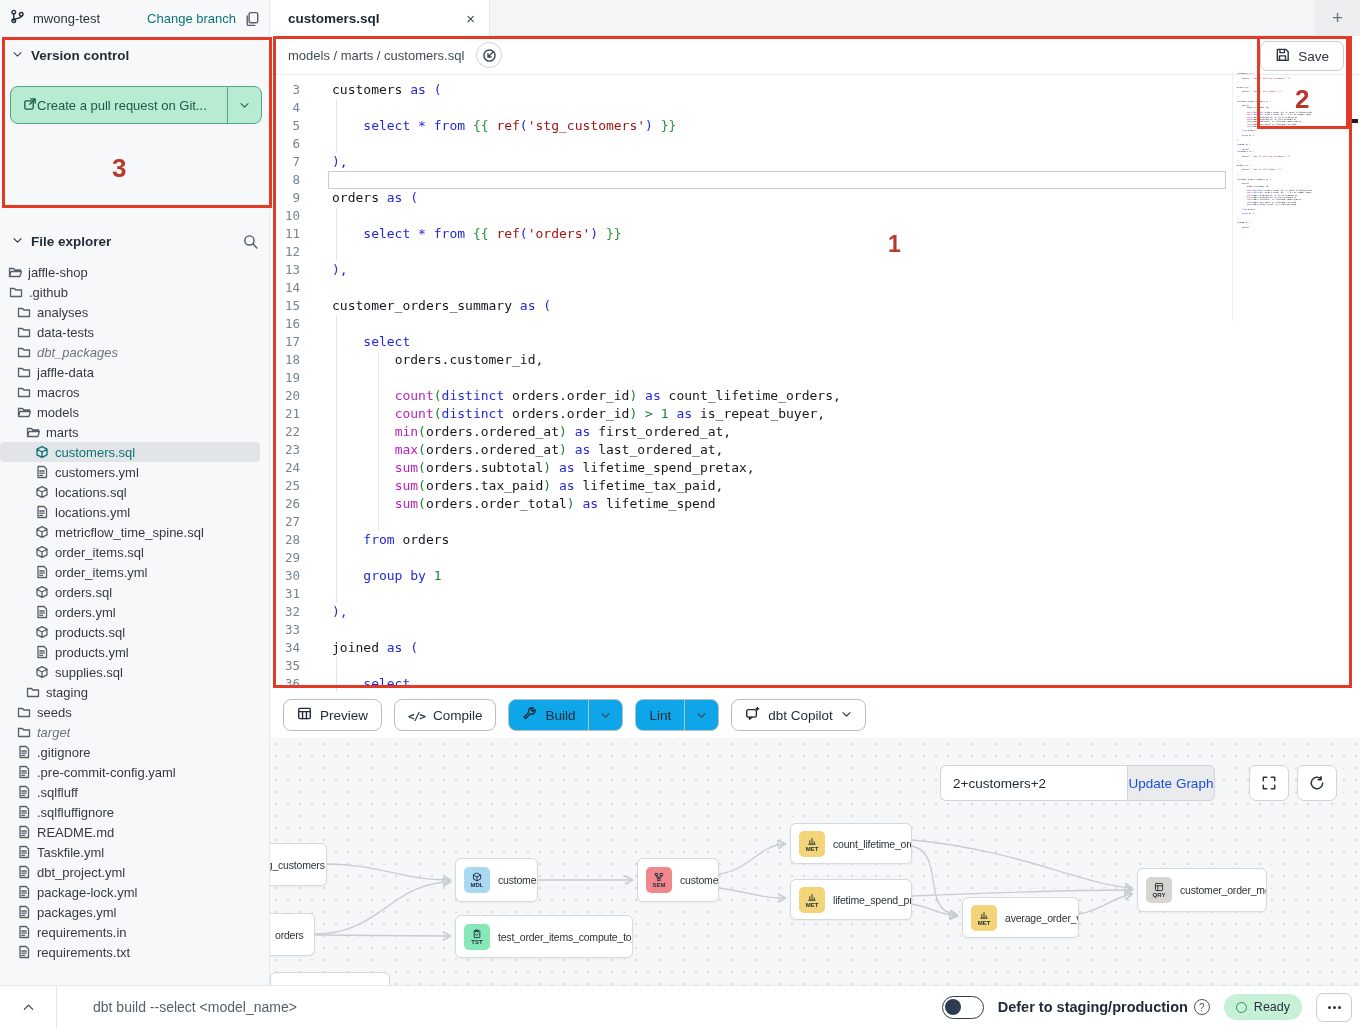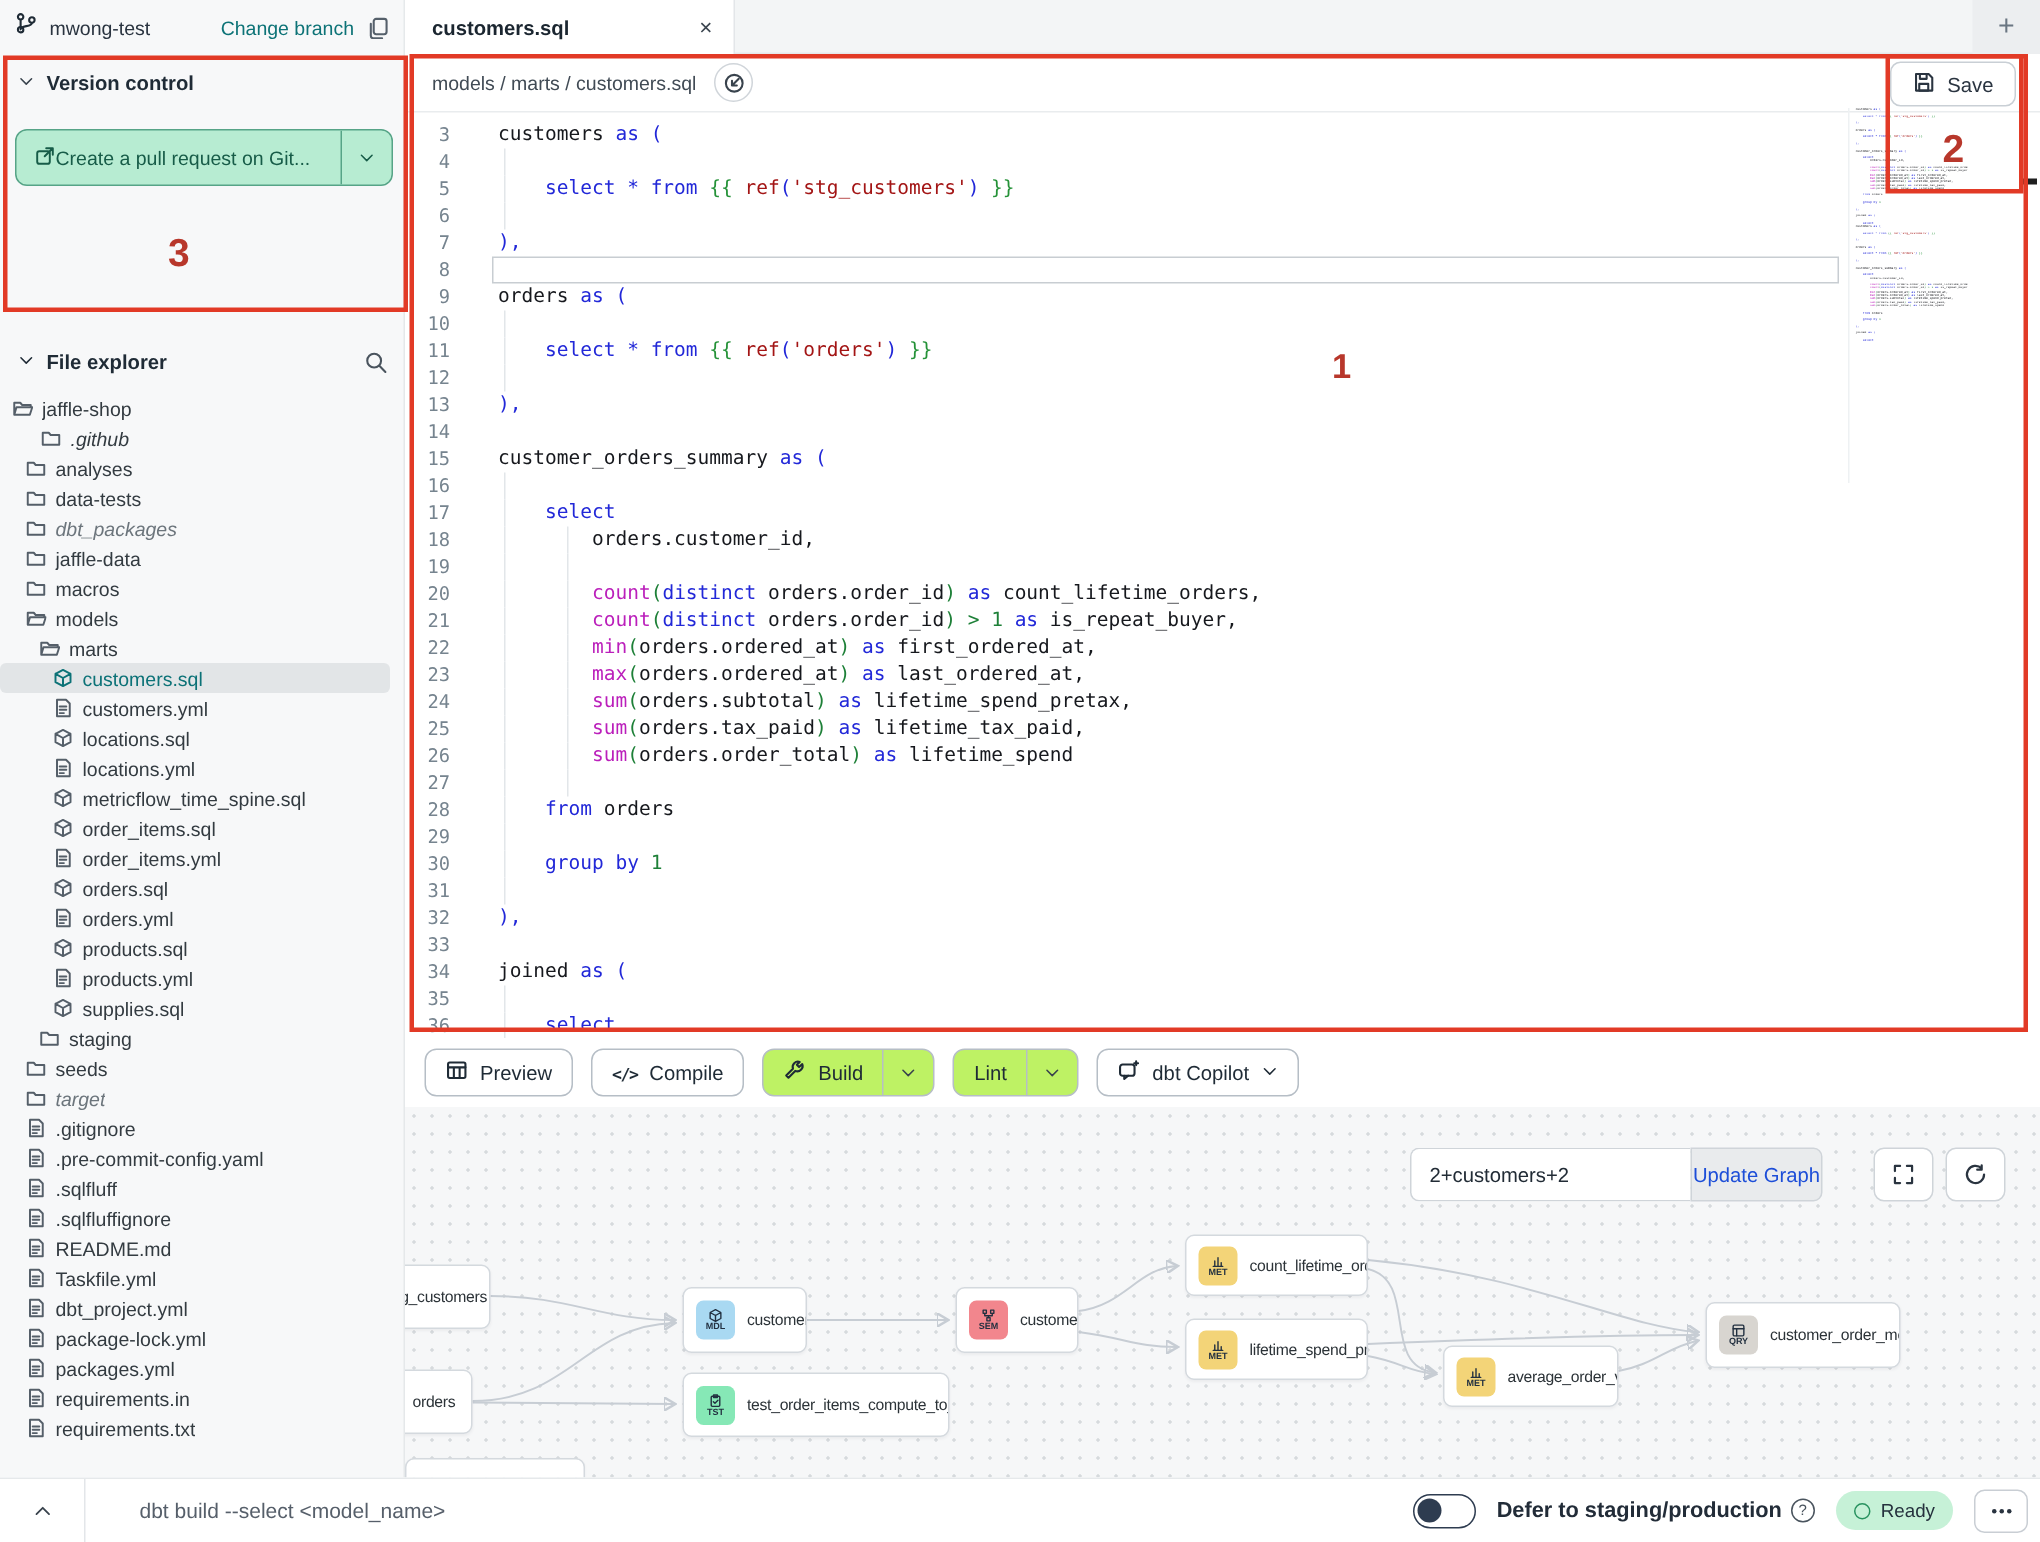--- a/index.html
+++ b/index.html
@@ -51,21 +51,21 @@
   .t-kw { color:#2228d8; } .t-id { color:#16181d; } .t-str { color:#a31515; }
   .t-jin { color:#259238; } .t-num { color:#1e8038; } .t-fn { color:#bb1fbb; } .t-sp { color:#16181d; }
   .minimap { position:absolute; left:962px; top:36px; width:80px; height:250px; overflow:hidden; border-left:1px solid #eef1f3; padding-left:4px; }
   .mm-row { height:2.3px; line-height:2.3px; font-size:2px; white-space:pre; overflow:hidden; font-family:"DejaVu Sans Mono",monospace; }
   .scroll-dash { position:absolute; left:1076px; top:83px; width:12px; height:4px; background:#1f1f1f; }
 
   
   .toolbar-row { position:absolute; left:270px; top:692px; width:1090px; height:46px; background:#fff; }
   .tb-btns { position:absolute; left:13px; top:7px; display:flex; gap:12px; }
   .tb-btn { height:32px; display:flex; align-items:center; gap:8px; padding:0 13px; border:1px solid #b6bec6; border-radius:8px; background:#fff; font-size:13.5px; color:#1f2b36; cursor:pointer; }
-  .tb-split { display:flex; border:1px solid #b6bec6; border-radius:8px; overflow:hidden; height:32px; background:#bef264;text-align:center; }
+  .tb-split { display:flex; border:1px solid #b6bec6; border-radius:8px; overflow:hidden; height:32px; background:#0ea5e9;text-align:center; }
   .tb-split .seg-main { display:flex; align-items:center; gap:8px; padding:0 13px; font-size:13.5px; cursor:pointer; }
   .tb-split .seg-caret { width:34px; border-left:1px solid #b6bec6; display:flex; align-items:center; justify-content:center; color:#39434d; cursor:pointer; }
   .result-tabs { position:absolute; right:0; top:0; height:46px; }
 
   
   .lineage { position:absolute; left:270px; top:738px; width:1090px; height:247px; background:#f6f7f8; overflow:hidden;
              background-image:radial-gradient(circle,#d6dadd 1px,transparent 1.2px); background-size:12px 12px; }
   .lineage svg.edges { position:absolute; left:0; top:0; width:1090px; height:247px; }
   .lineage svg.edges path { stroke:#c7cdd4; stroke-width:1.3; fill:none; }
   .lnode { position:absolute; background:#fff; border:1px solid #d4d9de; border-radius:6px; display:flex; align-items:center; gap:8px; padding-left:8px; box-shadow:0 1px 2px rgba(30,40,50,.05); cursor:pointer; overflow:hidden; }
@@ -163,21 +163,21 @@
   </div>
   <div class="tree">
       <div class="tree-row" style="padding-left: 8px;">
         <span class="tree-ic">
           <svg width="14" height="14" viewBox="0 0 14 14" fill="none" stroke="currentColor" stroke-width="1.3" stroke-linecap="round" stroke-linejoin="round">
             <path d="M1.5 3.5h4l1.3 1.5h5.7v1.5 M1.5 11.5 3 6.5h10.5l-1.6 5z M1.5 11.5v-8"></path>
           </svg>
         </span>
         <span class="tree-lb">jaffle-shop</span>
       </div>
-      <div class="tree-row" style="padding-left: 27px; font-style: italic;">
+      <div class="tree-row" style="padding-left: 9px;">
         <span class="tree-ic">
           <svg width="14" height="14" viewBox="0 0 14 14" fill="none" stroke="currentColor" stroke-width="1.3" stroke-linecap="round" stroke-linejoin="round">
             <path d="M1.5 3.5h4l1.3 1.5h5.7v6.5h-11z"></path>
           </svg>
         </span>
         <span class="tree-lb">.github</span>
       </div>
       <div class="tree-row" style="padding-left: 17px;">
         <span class="tree-ic">
           <svg width="14" height="14" viewBox="0 0 14 14" fill="none" stroke="currentColor" stroke-width="1.3" stroke-linecap="round" stroke-linejoin="round">

